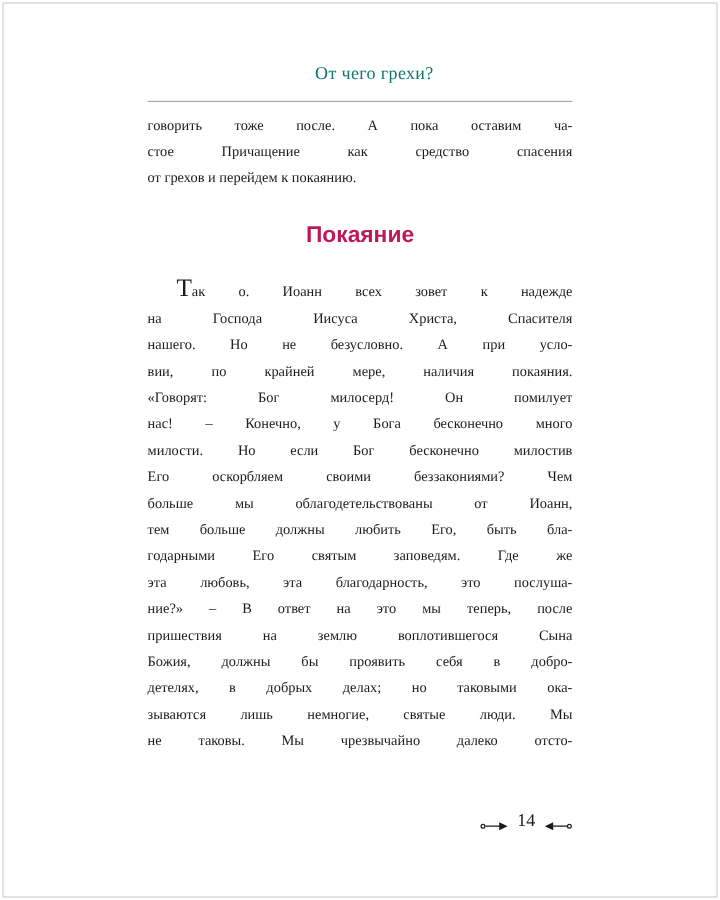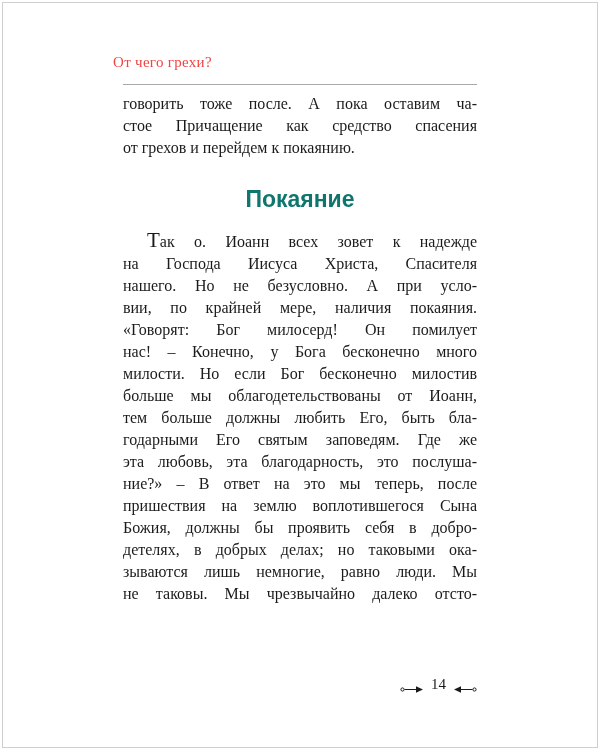--- a/index.html
+++ b/index.html
@@ -17,61 +17,61 @@
   }
   .page-frame {
     position: absolute;
     inset: 2px;
     border: 1px solid #cfcfcf;
     pointer-events: none;
   }
   .running-header {
     position: absolute;
     top: 54px;
-    left: 113px;
+    left: 135px;
     width: 354px;
-    text-align: left;
+    text-align: center;
     font-size: 15px;
-    color: #ef4444;
+    color: #0f766e;
     letter-spacing: 0.3px;
   }
   .header-rule {
     position: absolute;
     top: 84px;
     left: 123px;
     width: 354px;
     border-top: 1px solid #a9a9a9;
   }
   .para {
     position: absolute;
     left: 123px;
     width: 354px;
     color: #1b1b1b;
   }
   .para .line {
-    font-size: 16px;
+    font-size: 12px;
     line-height: 22px;
     text-align: justify;
     text-align-last: justify;
     white-space: normal;
   }
   .para1 { top: 93px; }
   .para1 .line:last-child {
     text-align-last: left;
   }
   .section-heading {
     position: absolute;
     top: 186px;
     left: 123px;
     width: 354px;
     text-align: center;
     font-family: "Liberation Sans", sans-serif;
     font-weight: bold;
-    font-size: 23px;
-    color: #0f766e;
+    font-size: 19px;
+    color: #be185d;
   }
   .para2 { top: 229px; }
   .para2 .line:first-child {
     text-indent: 24px;
   }
   .para2 .line:first-child::first-letter {
     font-size: 21px;
   }
   .page-footer {
     position: absolute;
@@ -113,29 +113,30 @@
   <div class="section-heading">Покаяние</div>
 
   <div class="para para2">
       <div class="line">Так о. Иоанн всех зовет к надежде</div>
       <div class="line">на Господа Иисуса Христа, Спасителя</div>
       <div class="line">нашего. Но не безусловно. А при усло-</div>
       <div class="line">вии, по крайней мере, наличия покаяния.</div>
       <div class="line">«Говорят: Бог милосерд! Он помилует</div>
       <div class="line">нас! – Конечно, у Бога бесконечно много</div>
       <div class="line">милости. Но если Бог бесконечно милостив</div>
+      <div class="line">Его оскорбляем своими беззакониями? Чем</div>
       <div class="line">больше мы облагодетельствованы от Иоанн,</div>
       <div class="line">тем больше должны любить Его, быть бла-</div>
       <div class="line">годарными Его святым заповедям. Где же</div>
       <div class="line">эта любовь, эта благодарность, это послуша-</div>
       <div class="line">ние?» – В ответ на это мы теперь, после</div>
       <div class="line">пришествия на землю воплотившегося Сына</div>
       <div class="line">Божия, должны бы проявить себя в добро-</div>
       <div class="line">детелях, в добрых делах; но таковыми ока-</div>
-      <div class="line">зываются лишь немногие, равно люди. Мы</div>
+      <div class="line">зываются лишь немногие, святые люди. Мы</div>
       <div class="line">не таковы. Мы чрезвычайно далеко отсто-</div>
     </div>
 
   <div class="page-footer">
     <span class="ornament">
       <svg width="24" height="9" viewBox="0 0 24 9">
         <circle cx="2.5" cy="4.5" r="1.6" fill="none" stroke="#1b1b1b" stroke-width="1"></circle>
         <line x1="4.5" y1="4.5" x2="17" y2="4.5" stroke="#1b1b1b" stroke-width="1"></line>
         <path d="M16 1.2 L23 4.5 L16 7.8 Z" fill="#1b1b1b"></path>
       </svg>

